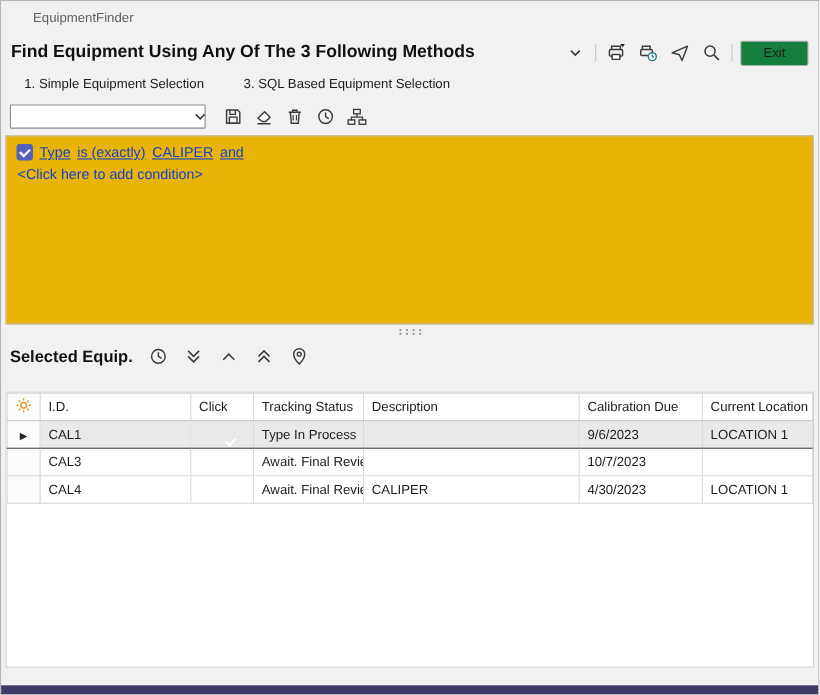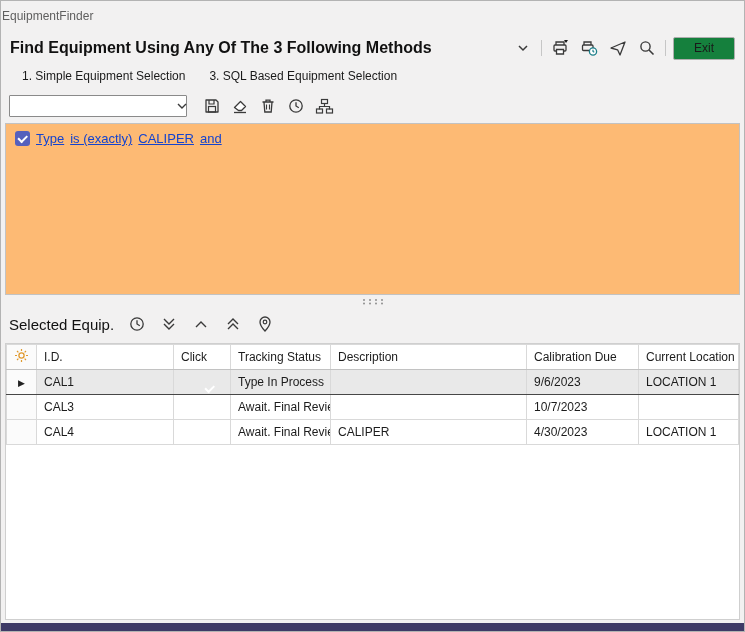--- a/index.html
+++ b/index.html
@@ -11,60 +11,60 @@
     --selrow:#e9e9e9;
     --appbg:#f2f1f1;
     --gridline:#d9d9d9;
     --ink:#1c1c1c;
   }
   *{box-sizing:border-box;margin:0;padding:0}
   body{font-family:"Liberation Sans",sans-serif;background:#fff;color:var(--ink)}
   .window{width:745px;height:632px;border:1px solid #b3b3b3;background:var(--appbg);display:flex;flex-direction:column;overflow:hidden}
 
   
-  .titlebar{height:30px;display:flex;align-items:center;padding-left:1px;flex:0 0 auto}
+  .titlebar{height:30px;display:flex;align-items:center;padding-left:29px;flex:0 0 auto}
   .titlebar .apptitle{font-size:12px;color:#5f5f5f}
 
   
   .hdr{height:34px;display:flex;align-items:center;padding:0 9px;flex:0 0 auto}
   .hdr .title{font-size:16px;font-weight:bold;color:#111}
   .hdr .right{margin-left:auto;display:flex;align-items:center;gap:7px}
   .sep{width:1px;height:16px;background:#c6c6c6}
   .iconbtn{width:22px;height:22px;display:inline-flex;align-items:center;justify-content:center;cursor:pointer}
   .iconbtn svg{display:block}
   .exitbtn{min-width:62px;height:23px;background:#15803d;border:1px solid #aeaeae;border-radius:2px;font-size:12px;font-family:"Liberation Sans",sans-serif;display:inline-flex;align-items:center;justify-content:center;padding:0 12px;cursor:pointer;color:#1a1a1a}
 
   
-  .tabstrip{height:26px;display:flex;align-items:flex-end;padding-left:13px;gap:8px;flex:0 0 auto}
+  .tabstrip{height:26px;display:flex;align-items:flex-end;padding-left:13px;gap:20px;flex:0 0 auto}
   .tab{font-size:12px;padding:4px 8px 5px;color:#1a1a1a;cursor:pointer;border-bottom:3px solid transparent;white-space:nowrap}
   .tab.active{font-weight:bold;border-bottom:3px solid var(--accent)}
 
   
   .ftoolbar{height:30px;display:flex;align-items:center;padding:0 8px;gap:6px;flex:0 0 auto}
   .combo{width:178px;height:22px;background:#fff;border:1px solid #8a8a8a;display:flex;align-items:center;border-radius:1px;margin-right:8px}
   .combo input{flex:1;border:0;outline:none;height:100%;padding:0 6px;font-size:12px;font-family:"Liberation Sans",sans-serif;background:transparent}
   .combo .chev{width:18px;display:flex;align-items:center;justify-content:center;cursor:pointer}
 
   
-  .condpanel{margin:2px 4px 0;background:#fdba74;border:1px solid #c2c2c2;flex:0 0 172px;padding:7px 9px;display:flex;flex-direction:column;gap:5px;overflow:hidden}
+  .condpanel{margin:2px 4px 0;background:#eab308;border:1px solid #c2c2c2;flex:0 0 172px;padding:7px 9px;display:flex;flex-direction:column;gap:5px;overflow:hidden}
   .condrow{display:flex;align-items:center;gap:6px;font-size:13px}
   .cb{width:15px;height:15px;background:var(--check);border-radius:3px;position:relative;flex:0 0 auto;cursor:pointer}
   .cb::after{content:"";position:absolute;left:3px;top:3.5px;width:7px;height:3.5px;border-left:2px solid #fff;border-bottom:2px solid #fff;transform:rotate(-45deg)}
   .cond-link{color:var(--link);text-decoration:underline;cursor:pointer;white-space:nowrap}
   .add-link{color:var(--link);font-size:13px;cursor:pointer;padding-left:1px}
 
   
   .splitter{height:13px;display:flex;align-items:center;justify-content:center;flex:0 0 auto;cursor:row-resize}
 
   
   .selhdr{height:32px;display:flex;align-items:center;padding:0 8px;gap:10px;flex:0 0 auto}
-  .selhdr .seltitle{font-size:15px;font-weight:normal;margin-right:2px;color:#111}
-
-  
-  .gridwrap{margin:3px 4px;background:#fff;border:1px solid #cfcfcf;flex:1 1 auto;overflow:hidden}
+  .selhdr .seltitle{font-size:15px;font-weight:bold;margin-right:2px;color:#111}
+
+  
+  .gridwrap{margin:16px 4px;background:#fff;border:1px solid #cfcfcf;flex:1 1 auto;overflow:hidden}
   table.grid{width:100%;border-collapse:collapse;table-layout:fixed}
   .grid th,.grid td{border:1px solid var(--gridline);height:25px;padding:0 7px;font-size:12px;font-weight:normal;text-align:left;white-space:nowrap;overflow:hidden;color:var(--ink);background:#fff}
   .grid th{border-bottom-color:#c2c2c2}
   .grid .selcol{padding:0;text-align:center;background:#fbfbfb}
   .grid .ctr{text-align:center;padding:0}
   .grid td .cb{margin:0 auto;width:14px;height:14px}
   .grid td .cb::after{left:2.5px;top:3px}
   tr.selected td{background:var(--selrow);border-top:1px solid #474747;border-bottom:1px solid #474747}
   .rowarrow{font-size:9px;color:#222;line-height:1}
 
@@ -172,20 +172,21 @@
   </div>
 
   <div class="condpanel">
     <div class="condrow">
       <span class="cb"></span>
       <span class="cond-link">Type</span>
       <span class="cond-link">is (exactly)</span>
       <span class="cond-link">CALIPER</span>
       <span class="cond-link">and</span>
     </div>
+    <div class="add-link">&lt;Click here to add condition&gt;</div>
   </div>
 
   <div class="splitter">
     <svg width="24" height="7" viewBox="0 0 24 7">
       <circle cx="3" cy="2" r="1" fill="#8f8f8f"></circle>
         <circle cx="9" cy="2" r="1" fill="#8f8f8f"></circle>
         <circle cx="15" cy="2" r="1" fill="#8f8f8f"></circle>
         <circle cx="21" cy="2" r="1" fill="#8f8f8f"></circle>
       <circle cx="3" cy="5.5" r="1" fill="#8f8f8f"></circle>
         <circle cx="9" cy="5.5" r="1" fill="#8f8f8f"></circle>

